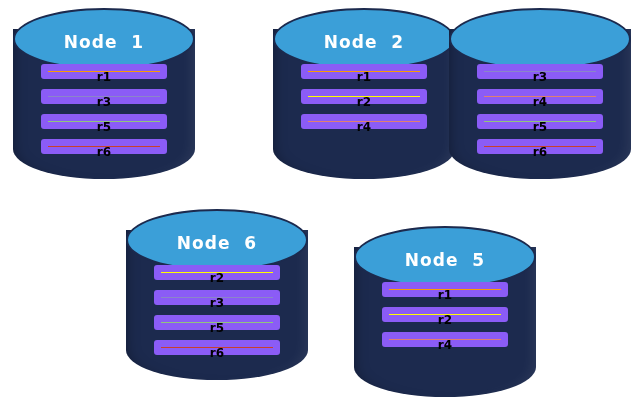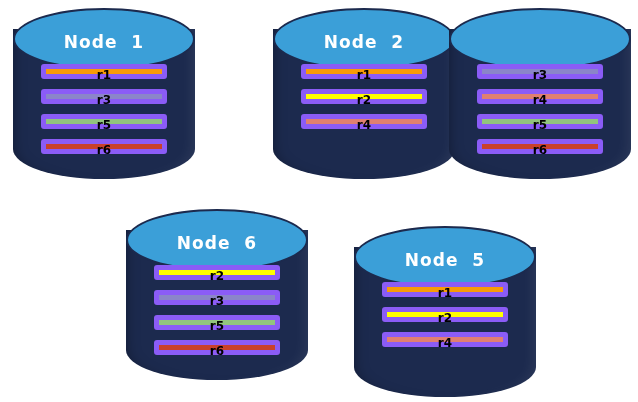--- a/index.html
+++ b/index.html
@@ -50,21 +50,21 @@
   }
 
   .replicas{
     position:absolute;
     left:28px;top:56px;
     width:126px;
   }
   .replica{
     height:15px;
     margin-bottom:10px;
-    border:5px solid #8b5cf6;
+    border:7px solid #8b5cf6;
     border-radius:3px;
     box-sizing:border-box;
     color:#000000;
     font-size:12px;
     font-weight:bold;
     text-align:center;
     line-height:13px;
   }
 </style>
 </head>

